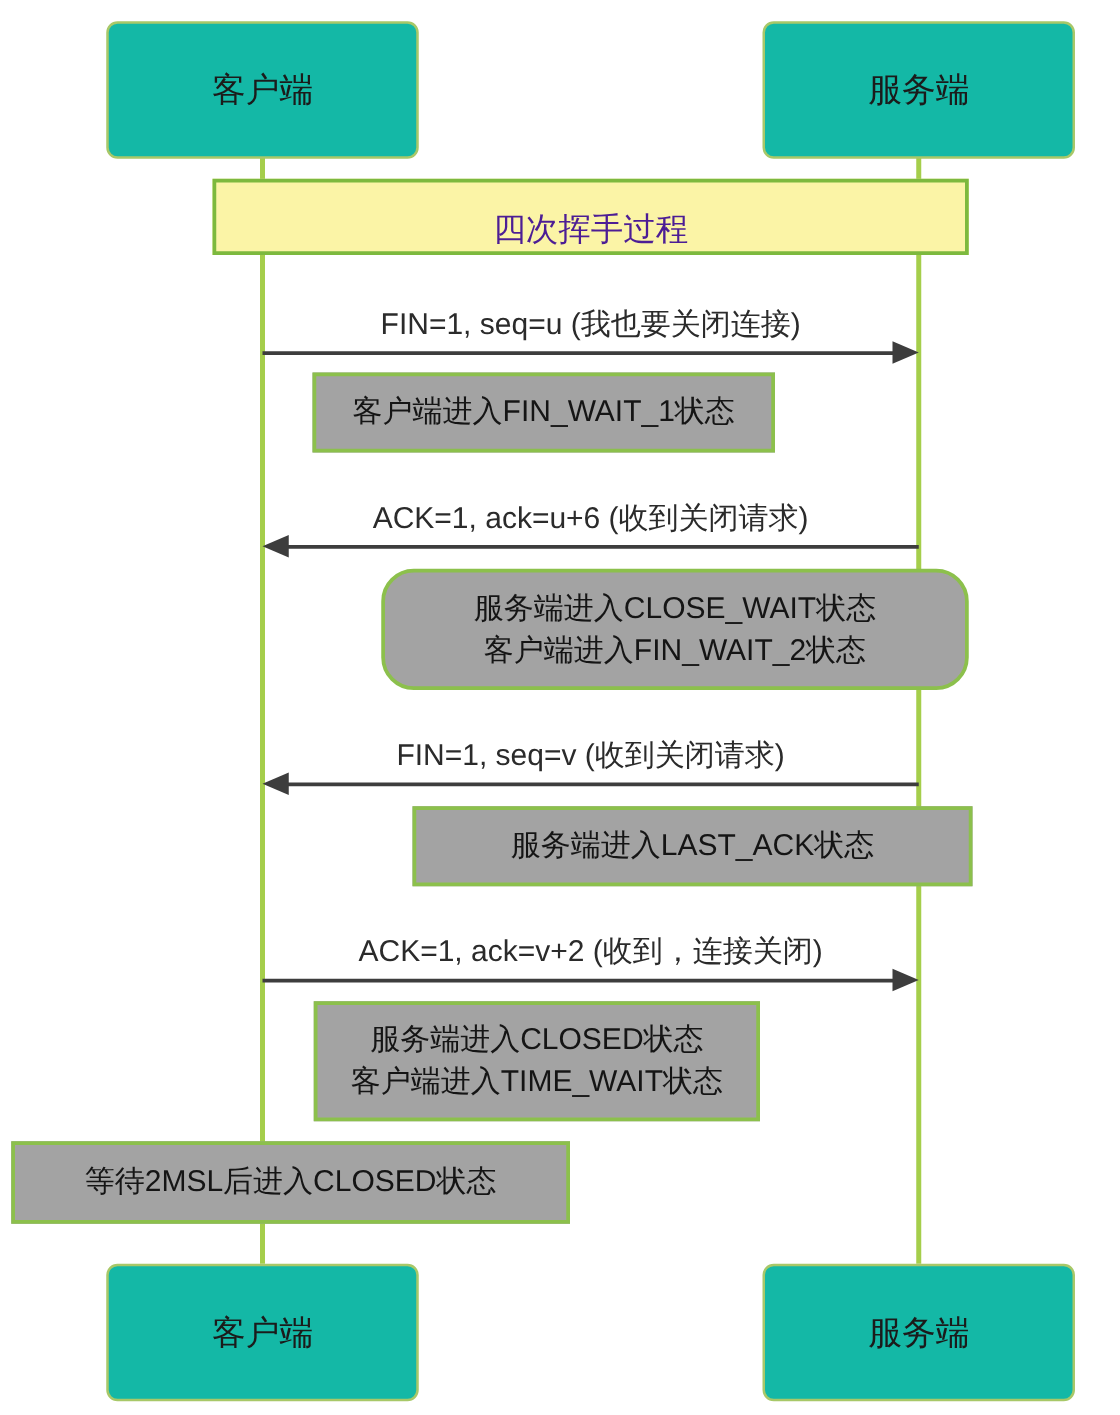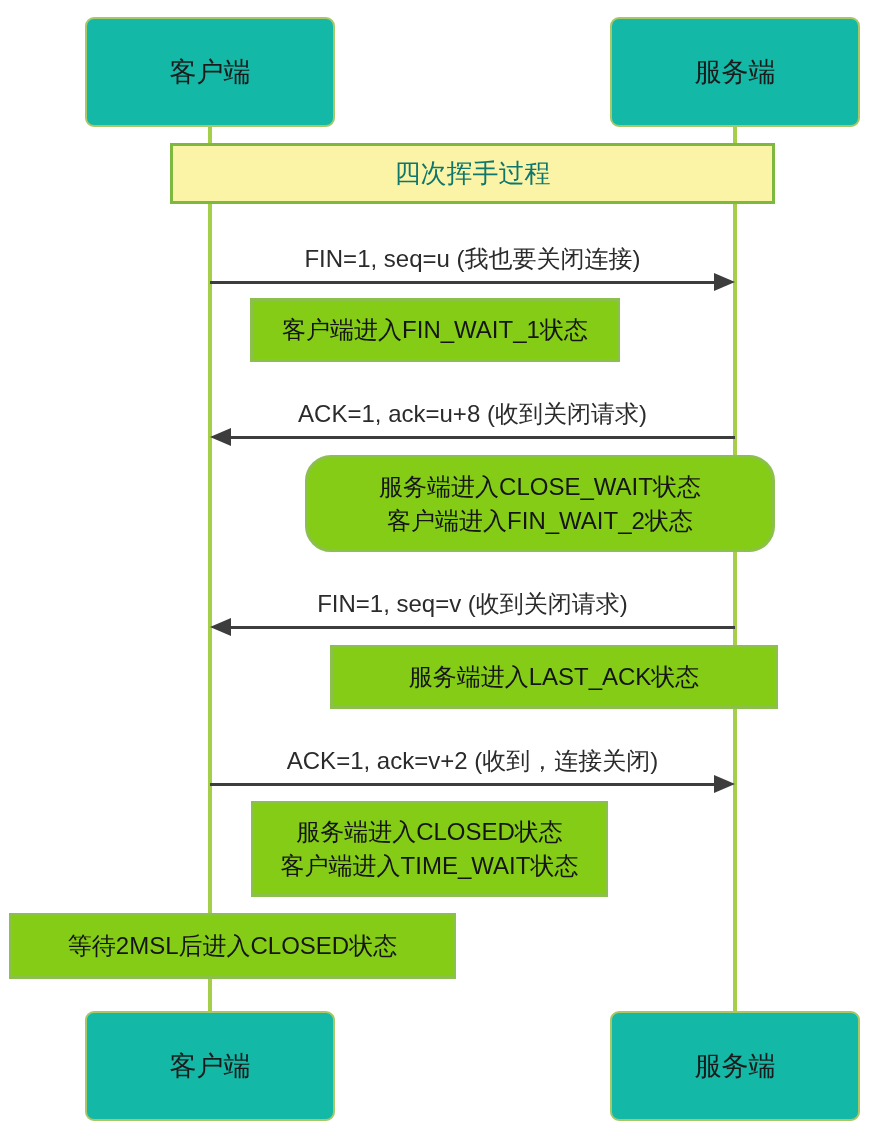--- a/index.html
+++ b/index.html
@@ -49,24 +49,24 @@
   .banner {
     position: absolute;
     left: 170px;
     top: 143px;
     width: 605px;
     height: 61px;
     background: #fbf4a6;
     border: 3px solid #7db93e;
     box-sizing: border-box;
     display: flex;
-    align-items: center;
+    align-items: flex-end;
     justify-content: center;
     font-size: 26px;
-    color: #0f766e;
+    color: #4c1d95;
     z-index: 3;
   }
 
   
   .msg-label {
     position: absolute;
     left: 210px;
     width: 525px;
     text-align: center;
     font-size: 24px;
@@ -103,21 +103,21 @@
   .arrowhead.right { border-left: 21px solid #3d3d3d; }
   .arrowhead.left  { border-right: 21px solid #3d3d3d; }
   #msg1-head { left: 714px; top: 273px; }
   #msg2-head { left: 210px; top: 428px; }
   #msg3-head { left: 210px; top: 618px; }
   #msg4-head { left: 714px; top: 775px; }
 
   
   .note {
     position: absolute;
-    background: #84cc16;
+    background: #a3a3a3;
     border: 3px solid #8cc04c;
     box-sizing: border-box;
     display: flex;
     flex-direction: column;
     align-items: center;
     justify-content: center;
     font-size: 24px;
     line-height: 34px;
     color: #151515;
     z-index: 3;
@@ -150,21 +150,21 @@
   </div>
 
   <div class="msg-label" id="msg1-label">FIN=1, seq=u (我也要关闭连接)</div>
   <div class="msg-line" id="msg1-line"></div>
   <div class="arrowhead right" id="msg1-head"></div>
 
   <div class="note" id="note-1">
     <span>客户端进入FIN_WAIT_1状态</span>
   </div>
 
-  <div class="msg-label" id="msg2-label">ACK=1, ack=u+8 (收到关闭请求)</div>
+  <div class="msg-label" id="msg2-label">ACK=1, ack=u+6 (收到关闭请求)</div>
   <div class="msg-line" id="msg2-line"></div>
   <div class="arrowhead left" id="msg2-head"></div>
 
   <div class="note" id="note-2">
     <span>服务端进入CLOSE_WAIT状态</span>
     <span>客户端进入FIN_WAIT_2状态</span>
   </div>
 
   <div class="msg-label" id="msg3-label">FIN=1, seq=v (收到关闭请求)</div>
   <div class="msg-line" id="msg3-line"></div>

